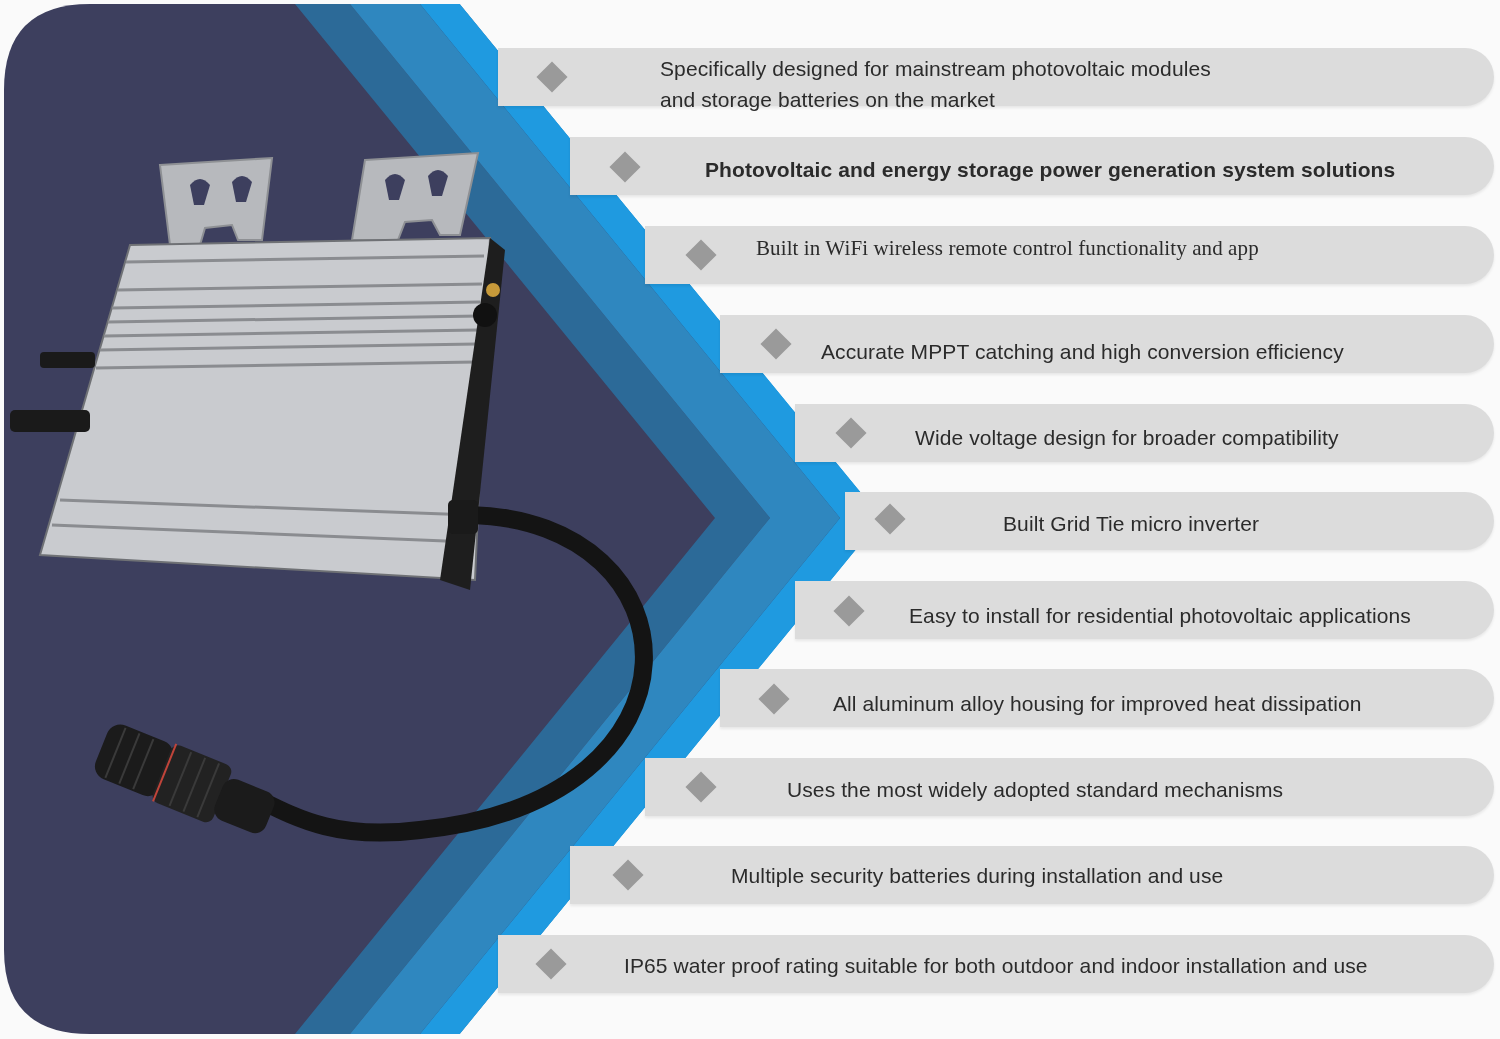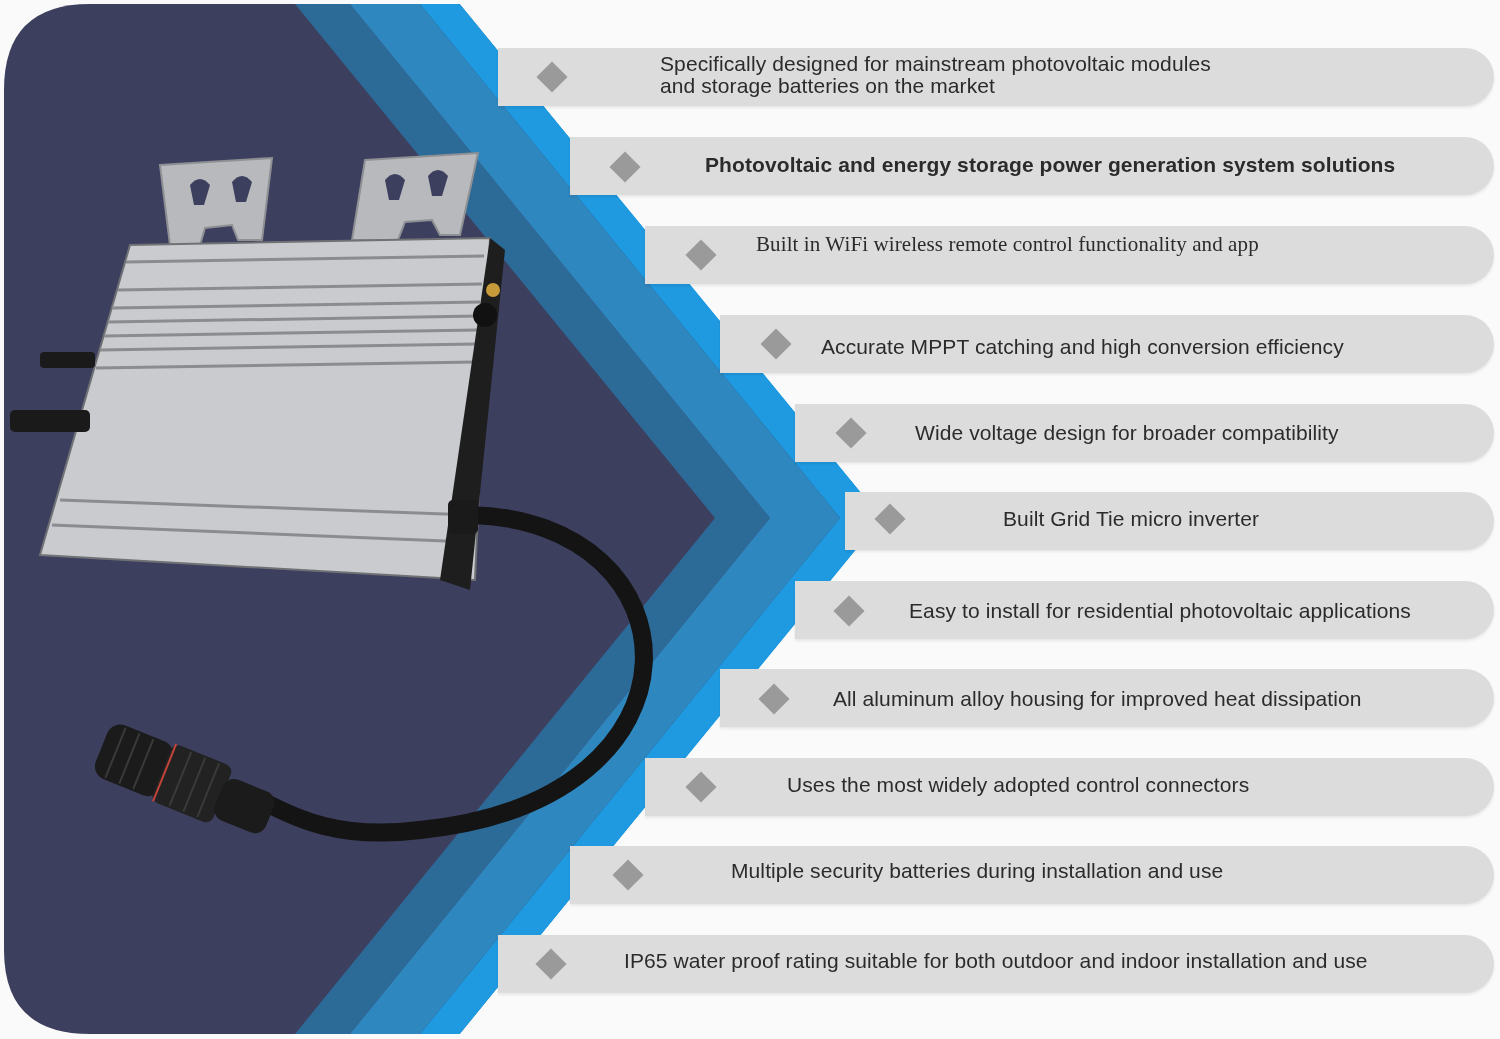--- a/index.html
+++ b/index.html
@@ -1,21 +1,21 @@
 <!DOCTYPE html>
 <html><head>
 <meta charset="utf-8">
 <style>
   html,body{margin:0;padding:0;background:#fafafa;}
   body{width:1500px;height:1039px;position:relative;overflow:hidden;font-family:"Liberation Sans",sans-serif;}
   .stage{position:absolute;left:0;top:0;width:1500px;height:1039px;}
   .bg-svg{position:absolute;left:0;top:0;}
   .bar{position:absolute;height:58px;background:#dcdcdc;border-radius:0 30px 30px 0;box-shadow:0 2px 3px rgba(0,0,0,0.08);}
   .diamond{position:absolute;width:22px;height:22px;background:#9a9a9a;transform:rotate(45deg);}
-  .feat-text{position:absolute;color:#2b2b2b;font-size:21px;line-height:22px;white-space:pre-line;letter-spacing:0.1px;}
+  .feat-text{position:absolute;color:#2b2b2b;font-size:21px;line-height:31px;white-space:pre-line;letter-spacing:0.1px;}
 </style>
 </head>
 <body>
 
 <div class="stage">
 
   <svg class="bg-svg" width="1500" height="1039" viewBox="0 0 1500 1039">
 
     <path d="M90,4 L460,4 L880,518 L460,1034 L90,1034 Q4,1034 4,950 L4,90 Q4,4 90,4 Z" fill="#3d3f5e"></path>
 
@@ -106,21 +106,21 @@
     <div class="bar" style="left:795px;top:581px;width:699px;"></div>
     <div class="diamond" style="left:838px;top:600px;"></div>
     <div class="feat-text" style="left:897px;top:600px;margin-left:12px;">Easy to install for residential photovoltaic applications</div>
 
     <div class="bar" style="left:720px;top:669px;width:774px;"></div>
     <div class="diamond" style="left:763px;top:688px;"></div>
     <div class="feat-text" style="left:833px;top:688px;">All aluminum alloy housing for improved heat dissipation</div>
 
     <div class="bar" style="left:645px;top:758px;width:849px;"></div>
     <div class="diamond" style="left:690px;top:776px;"></div>
-    <div class="feat-text" style="left:787px;top:774px;">Uses the most widely adopted control connectors</div>
+    <div class="feat-text" style="left:787px;top:774px;">Uses the most widely adopted standard mechanisms</div>
 
     <div class="bar" style="left:570px;top:846px;width:924px;"></div>
     <div class="diamond" style="left:617px;top:864px;"></div>
     <div class="feat-text" style="left:731px;top:860px;">Multiple security batteries during installation and use</div>
 
     <div class="bar" style="left:498px;top:935px;width:996px;"></div>
     <div class="diamond" style="left:540px;top:953px;"></div>
     <div class="feat-text" style="left:624px;top:950px;">IP65 water proof rating suitable for both outdoor and indoor installation and use</div>
   </div>
 </div>

